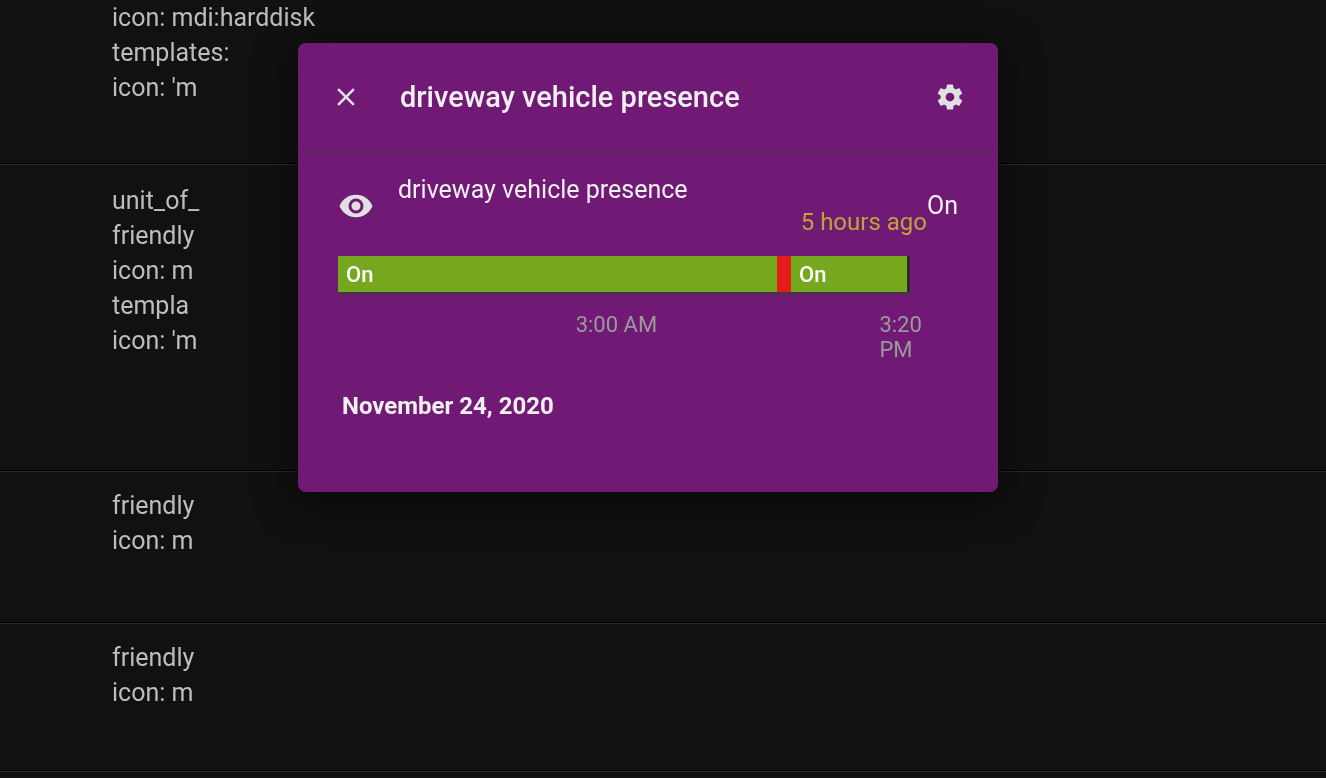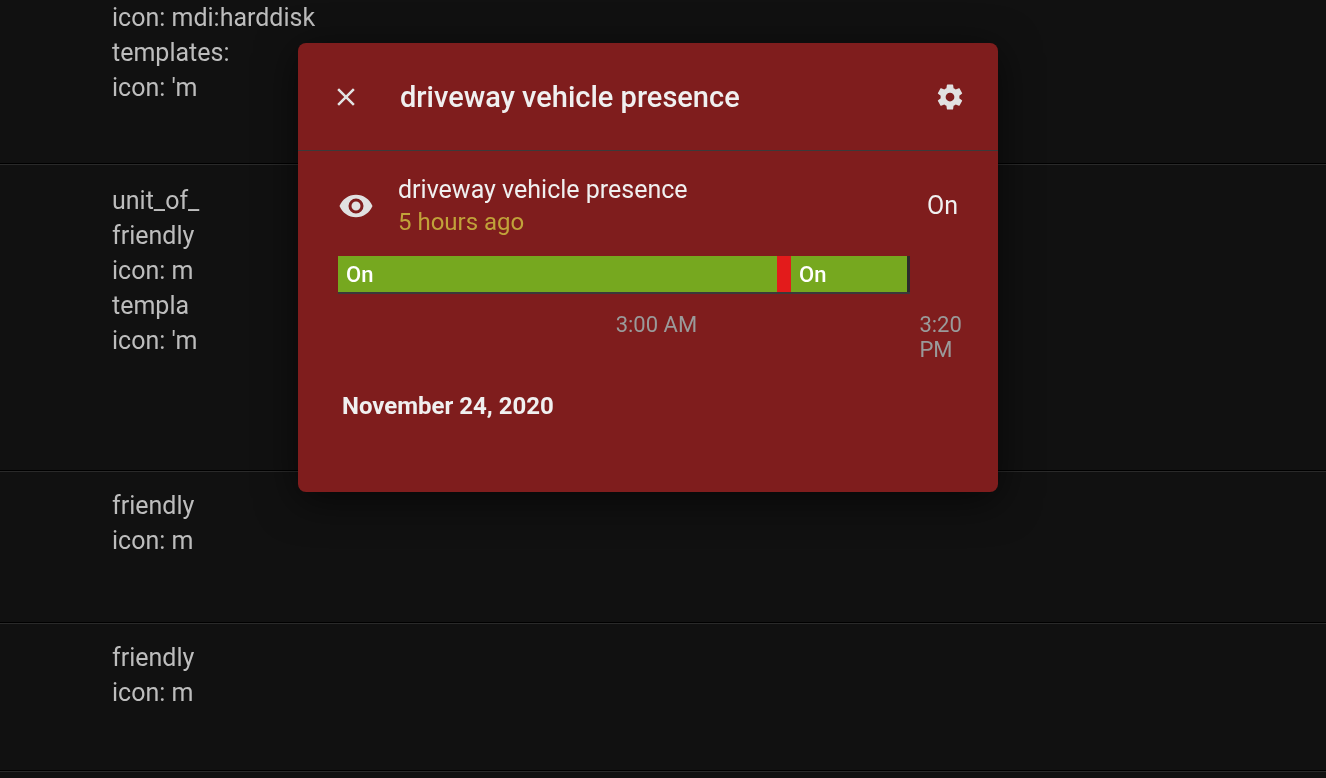--- a/index.html
+++ b/index.html
@@ -32,21 +32,21 @@
   }
   .bg-row:first-child { border-top: none; padding-top: 0; }
   .bg-row .line { white-space: pre; }
 
   
   .modal {
     position: absolute;
     left: 298px;
     top: 43px;
     width: 700px;
-    background: #7f1d1d;
+    background: #701a75;
     border-radius: 8px;
     box-shadow: 0 8px 40px rgba(0,0,0,0.6);
     color: #e1e1e1;
     overflow: hidden;
   }
 
   .modal-header {
     display: flex;
     align-items: center;
     height: 108px;
@@ -79,21 +79,21 @@
   }
   .entity-row .eye {
     width: 60px;
     display: flex;
     align-items: center;
     justify-content: flex-start;
   }
   .entity-row .eye svg { width: 36px; height: 36px; fill: #e1e1e1; }
   .entity-row .info { flex: 1; }
   .entity-row .info .name { font-size: 25px; color: #f0f0f0; }
-  .entity-row .info .ago { font-size: 24px; color: #c1a23a; margin-top: 4px; }
+  .entity-row .info .ago { font-size: 24px; color: #c1a23a; margin-top: 4px; text-align: right; }
   .entity-row .state { font-size: 25px; color: #f0f0f0; }
 
   .timeline-wrap {
     padding: 8px 40px 0 40px;
   }
   .timeline {
     position: relative;
     height: 36px;
     width: 572px;
     background: #2b2b2b;
@@ -122,21 +122,20 @@
     position: relative;
     width: 580px;
     height: 40px;
     margin-top: 18px;
     color: #9a9a9a;
     font-size: 22px;
   }
   .tick {
     position: absolute;
     transform: translateX(-50%);
-    margin-left: 40px;
   }
 
   .logbook {
     padding: 40px 44px 56px 44px;
   }
   .log-date {
     font-size: 24px;
     font-weight: 700;
     color: #f0f0f0;
     padding-bottom: 16px;

